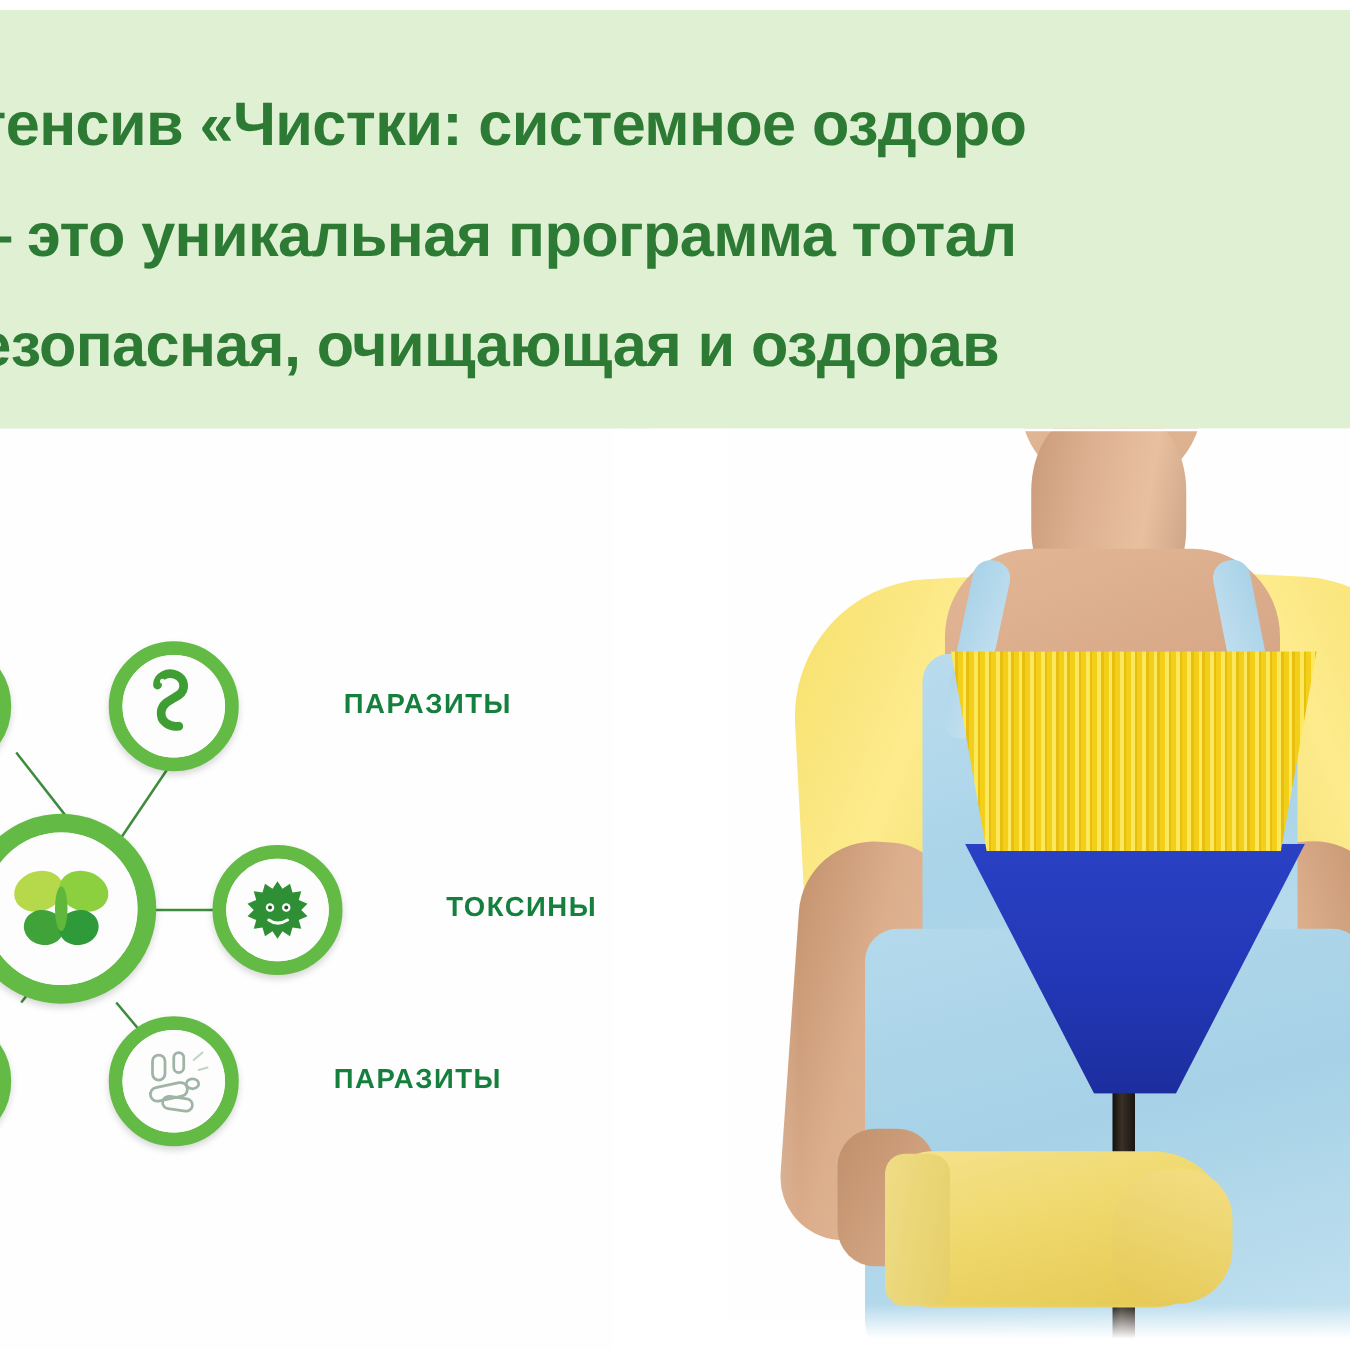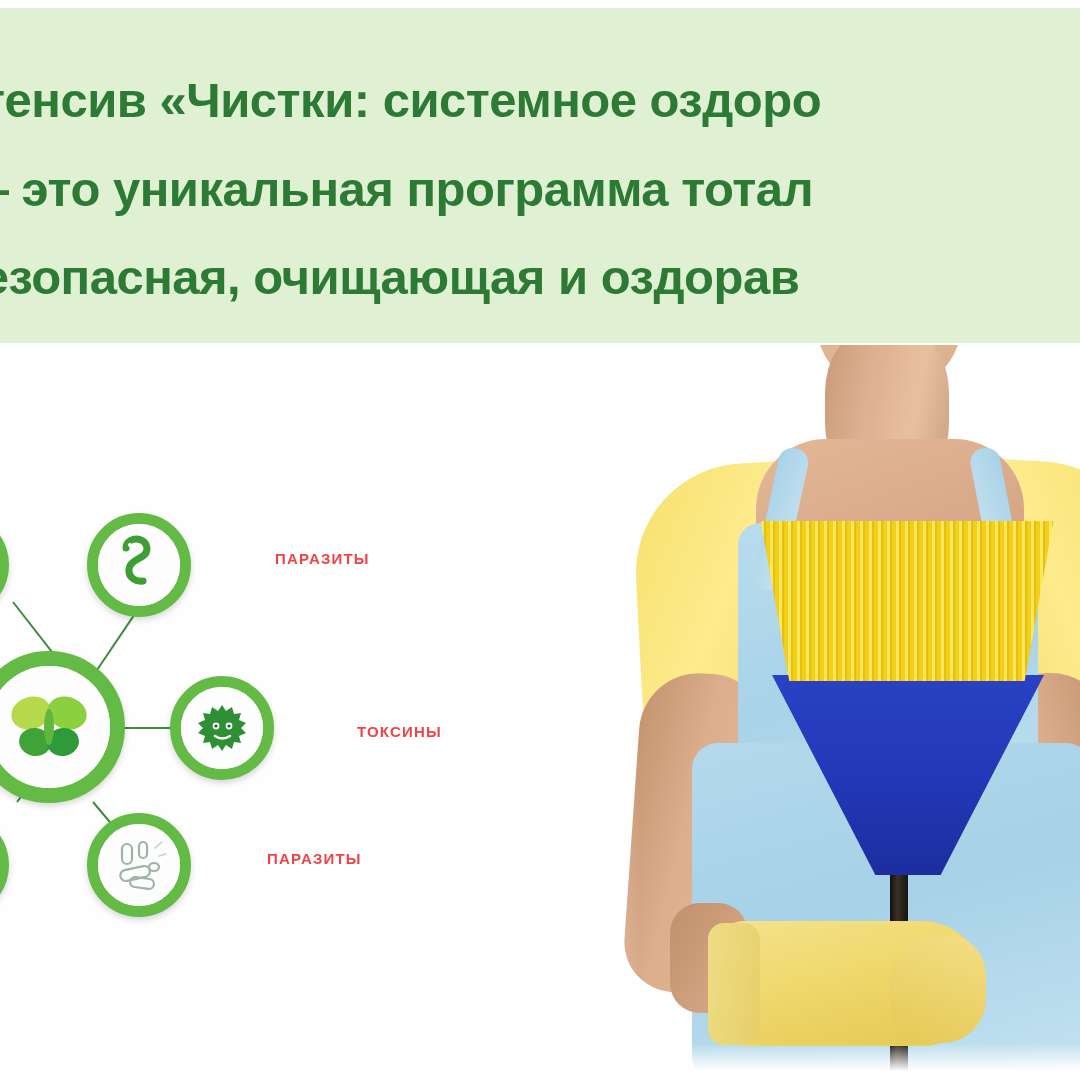--- a/index.html
+++ b/index.html
@@ -112,29 +112,29 @@
 
   .link {
     position: absolute;
     background: #3d8b3d;
     height: 2px;
     transform-origin: 0 50%;
   }
 
   .ilabel {
     position: absolute;
-    color: #ef4444;
+    color: #15803d;
     font-weight: bold;
-    font-size: 15px;
+    font-size: 22px;
     letter-spacing: 1.2px;
     font-family: "Liberation Sans", sans-serif;
     white-space: nowrap;
   }
   .lab-parasites { left: 370px; top: 47px; }
-  .lab-toxins    { left: 452px; top: 220px; text-align: right; }
+  .lab-toxins    { left: 452px; top: 210px; text-align: right; }
   .lab-bacteria  { left: 362px; top: 347px; }
 
   
   .woman {
     position: absolute;
     left: 520px;
     top: 0;
     width: 560px;
     height: 737px;
   }

